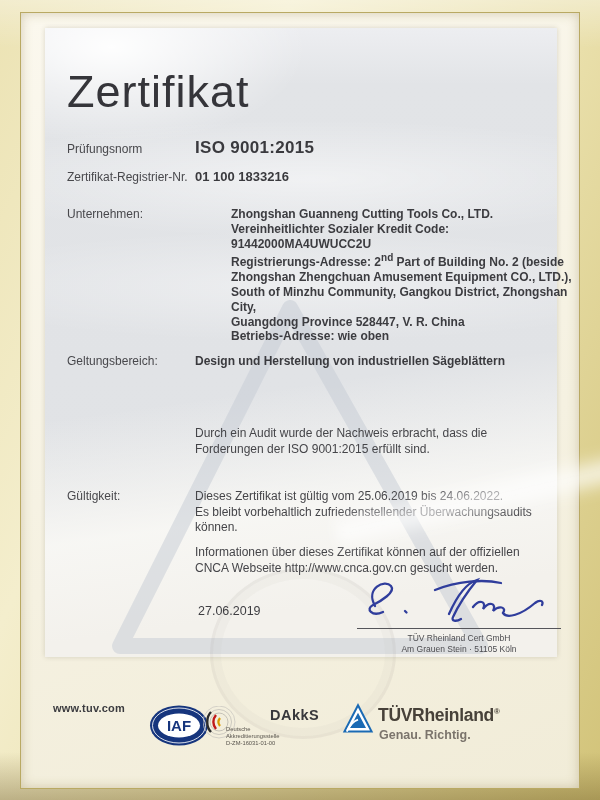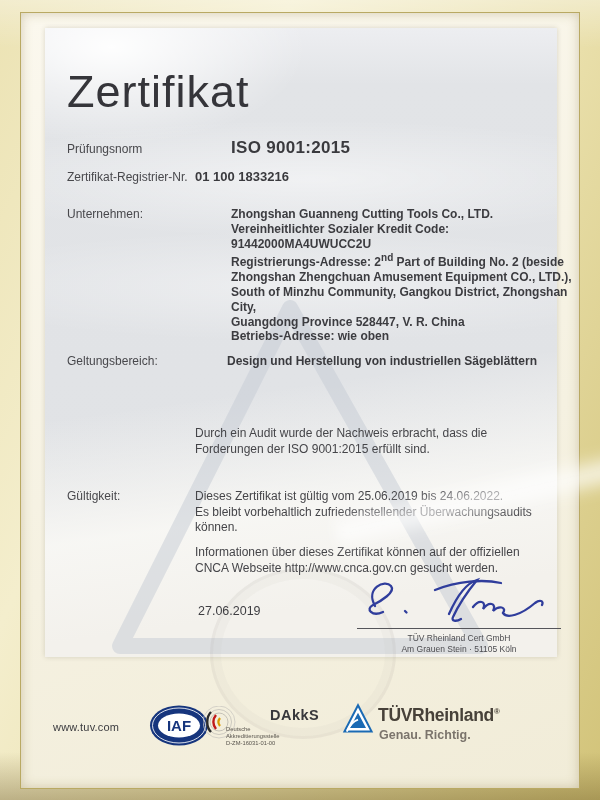--- a/index.html
+++ b/index.html
@@ -33,39 +33,39 @@
   .glare-streak{position:absolute;left:288px;top:452px;width:290px;height:42px;
     background:linear-gradient(180deg,rgba(255,255,255,0),rgba(255,255,255,.75),rgba(255,255,255,0));
     transform:rotate(-13deg);filter:blur(6px);}
 
   .title{position:absolute;left:22px;top:38px;margin:0;font-size:45px;font-weight:normal;
     color:#35353a;letter-spacing:1px;}
 
   .row{position:absolute;left:22px;display:flex;align-items:baseline;}
   .lbl{width:128px;flex:none;font-size:12px;color:#48484c;}
   .val{color:#3a3a3e;}
-  .row-norm{top:110px;}     .row-norm .val{font-size:17px;font-weight:bold;letter-spacing:.3px;margin-left:36px;}
+  .row-norm{top:110px;}     .row-norm .val{font-size:17px;font-weight:bold;letter-spacing:.3px;}
   .row-registry{top:141px;} .row-registry .val{font-size:13px;font-weight:bold;}
   .row-company{top:179px;align-items:flex-start;}
   .company-block{font-size:12px;font-weight:bold;line-height:14.8px;color:#3c3c40;width:352px;margin-left:36px;}
-  .row-scope{top:326px;align-items:flex-start;gap:32px;}
+  .row-scope{top:326px;align-items:flex-start;}
   .row-scope .val{font-size:12px;font-weight:bold;width:352px;line-height:15px;}
   .para{position:absolute;left:150px;font-size:12px;line-height:15.5px;color:#454549;width:360px;}
   .para-audit{top:398px;}
   .row-validity{top:461px;align-items:flex-start;}
   .validity-block{font-size:12px;line-height:15.5px;color:#454549;width:370px;}
   .para-info{top:517px;}
   .issue-date{position:absolute;left:153px;top:576px;font-size:12.5px;color:#3e3e42;}
 
   .signature-svg{position:absolute;left:300px;top:546px;}
   .sig-line{position:absolute;left:312px;top:600px;width:204px;border-top:1.2px solid #55555a;}
   .issuer{position:absolute;left:312px;top:605px;width:204px;text-align:center;
     font-size:8.5px;line-height:10.5px;color:#4c4c50;}
 
-  .website{position:absolute;left:8px;top:693px;font-size:11px;font-weight:normal;color:#3b3b3f;letter-spacing:.2px;}
+  .website{position:absolute;left:8px;top:674px;font-size:11px;font-weight:bold;color:#3b3b3f;letter-spacing:.2px;}
   .iaf{position:absolute;left:103px;top:676px;}
   .dakks{position:absolute;left:158px;top:676px;width:130px;}
   .dakks-mark{position:absolute;left:0;top:2px;}
   .dakks-name{position:absolute;left:23px;top:3px;font-size:14.5px;font-weight:bold;color:#38383c;letter-spacing:.5px;margin-left:44px;}
   .dakks-sub{position:absolute;left:23px;top:22px;font-size:5.8px;line-height:7px;color:#57534c;}
   .tuv-logo{position:absolute;left:297px;top:674px;}
   .tuv-brand{position:absolute;left:333px;top:677px;font-size:17.5px;font-weight:bold;color:#474139;letter-spacing:-.3px;}
   .tuv-brand sup{font-size:8px;}
   .tuv-tagline{position:absolute;left:334px;top:700px;font-size:12.5px;font-weight:bold;color:#7b746c;}
 </style>

